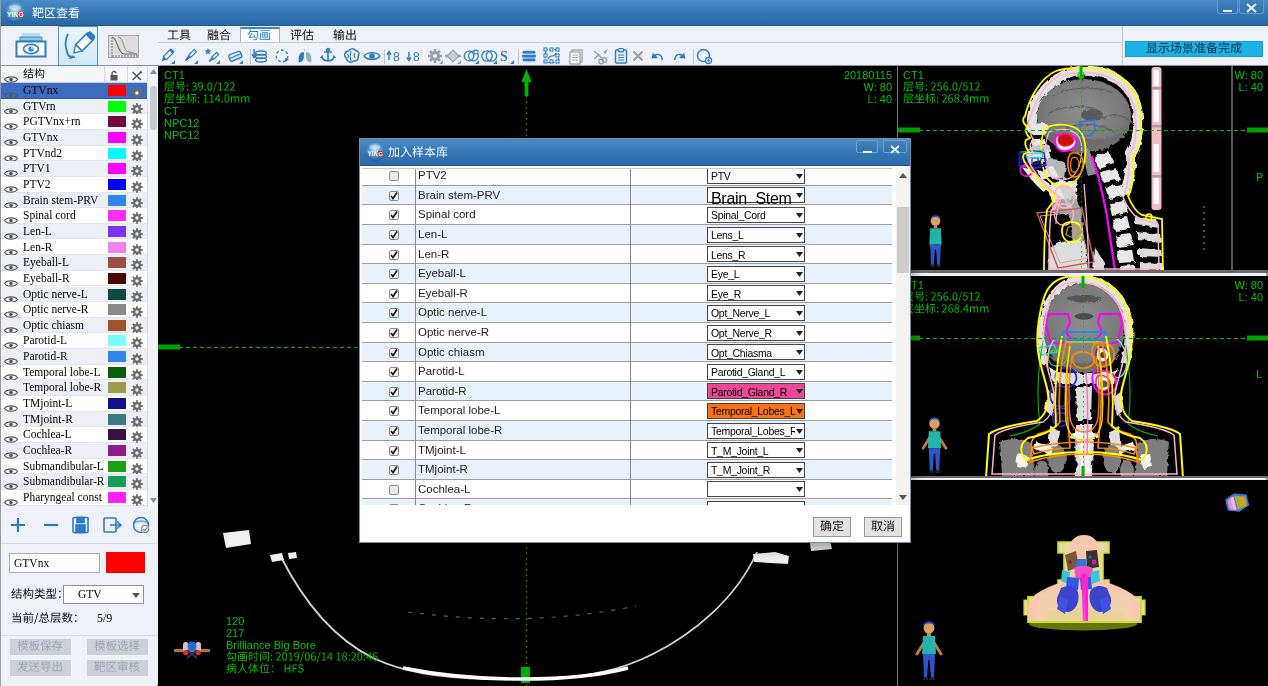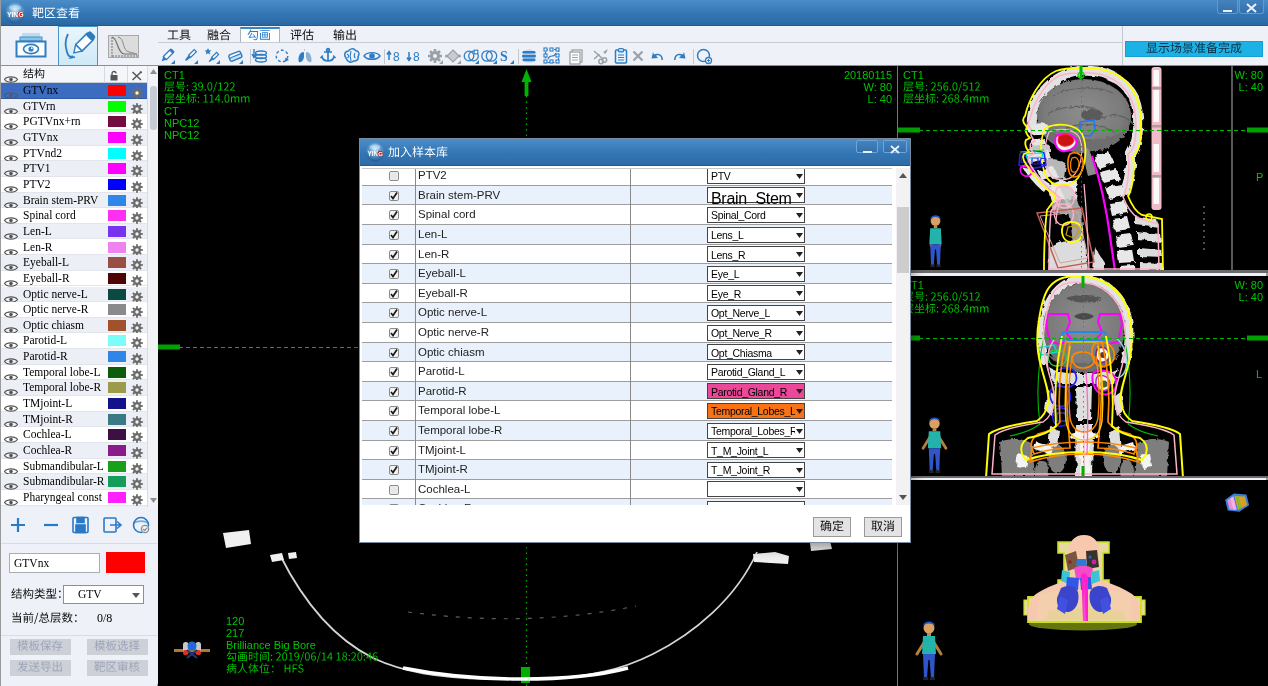--- a/index.html
+++ b/index.html
@@ -944,21 +944,21 @@
         </div>
 <div style="position:absolute;left:10px;top:105px;line-height:0"><svg width="74" height="14.5" style="overflow:visible">
             <path transform="translate(0.0,9.9) scale(0.011500,-0.011500)" d="M121 769C174 698 228 601 250 536L322 569C299 632 244 726 189 796ZM801 805C772 728 716 622 673 555L738 530C783 594 839 693 882 778ZM115 38V-37H790V-81H869V486H540V840H458V486H135V411H790V266H168V194H790V38Z" fill="#111"></path>
             <path transform="translate(11.5,9.9) scale(0.011500,-0.011500)" d="M604 514V104H674V514ZM807 544V14C807 -1 802 -5 786 -5C769 -6 715 -6 654 -4C665 -24 677 -56 681 -76C758 -77 809 -75 839 -63C870 -51 881 -30 881 13V544ZM723 845C701 796 663 730 629 682H329L378 700C359 740 316 799 278 841L208 816C244 775 281 721 300 682H53V613H947V682H714C743 723 775 773 803 819ZM409 301V200H187V301ZM409 360H187V459H409ZM116 523V-75H187V141H409V7C409 -6 405 -10 391 -10C378 -11 332 -11 281 -9C291 -28 302 -57 307 -76C374 -76 419 -75 446 -63C474 -52 482 -32 482 6V523Z" fill="#111"></path>
             <path transform="translate(23.0,9.9) scale(0.011500,-0.011500)" d="M11 -179H78L377 794H311Z" fill="#111"></path>
             <path transform="translate(27.5,9.9) scale(0.011500,-0.011500)" d="M759 214C816 145 875 52 897 -10L958 28C936 91 875 180 816 247ZM412 269C478 224 554 153 591 104L647 152C609 199 532 267 465 311ZM281 241V34C281 -47 312 -69 431 -69C455 -69 630 -69 656 -69C748 -69 773 -41 784 74C762 78 730 90 713 101C707 13 700 -1 650 -1C611 -1 464 -1 435 -1C371 -1 360 5 360 35V241ZM137 225C119 148 84 60 43 9L112 -24C157 36 190 130 208 212ZM265 567H737V391H265ZM186 638V319H820V638H657C692 689 729 751 761 808L684 839C658 779 614 696 575 638H370L429 668C411 715 365 784 321 836L257 806C299 755 341 685 358 638Z" fill="#111"></path>
             <path transform="translate(39.0,9.9) scale(0.011500,-0.011500)" d="M304 456V389H873V456ZM209 727H811V607H209ZM133 792V499C133 340 124 117 31 -40C50 -47 83 -66 98 -78C195 86 209 331 209 499V542H886V792ZM288 -64C319 -52 367 -48 803 -19C818 -45 832 -70 842 -89L911 -55C877 6 806 112 751 189L686 162C712 126 740 83 766 41L380 18C433 74 487 145 533 218H943V284H239V218H438C394 142 338 72 320 52C298 27 278 9 261 6C270 -13 283 -49 288 -64Z" fill="#111"></path>
             <path transform="translate(50.5,9.9) scale(0.011500,-0.011500)" d="M443 821C425 782 393 723 368 688L417 664C443 697 477 747 506 793ZM88 793C114 751 141 696 150 661L207 686C198 722 171 776 143 815ZM410 260C387 208 355 164 317 126C279 145 240 164 203 180C217 204 233 231 247 260ZM110 153C159 134 214 109 264 83C200 37 123 5 41 -14C54 -28 70 -54 77 -72C169 -47 254 -8 326 50C359 30 389 11 412 -6L460 43C437 59 408 77 375 95C428 152 470 222 495 309L454 326L442 323H278L300 375L233 387C226 367 216 345 206 323H70V260H175C154 220 131 183 110 153ZM257 841V654H50V592H234C186 527 109 465 39 435C54 421 71 395 80 378C141 411 207 467 257 526V404H327V540C375 505 436 458 461 435L503 489C479 506 391 562 342 592H531V654H327V841ZM629 832C604 656 559 488 481 383C497 373 526 349 538 337C564 374 586 418 606 467C628 369 657 278 694 199C638 104 560 31 451 -22C465 -37 486 -67 493 -83C595 -28 672 41 731 129C781 44 843 -24 921 -71C933 -52 955 -26 972 -12C888 33 822 106 771 198C824 301 858 426 880 576H948V646H663C677 702 689 761 698 821ZM809 576C793 461 769 361 733 276C695 366 667 468 648 576Z" fill="#111"></path>
             <path transform="translate(62.0,9.9) scale(0.011500,-0.011500)" d="M250 486C290 486 326 515 326 560C326 606 290 636 250 636C210 636 174 606 174 560C174 515 210 486 250 486ZM250 -4C290 -4 326 26 326 71C326 117 290 146 250 146C210 146 174 117 174 71C174 26 210 -4 250 -4Z" fill="#111"></path>
           </svg></div>
-<div class="ab" style="left:96px;top:104px;font-size:12px;font-family:'Liberation Serif',serif">0/8</div>
+<div class="ab" style="left:96px;top:104px;font-size:12px;font-family:'Liberation Serif',serif">5/9</div>
 <div class="ab" style="left:0;top:128px;width:156px;height:1px;background:#d8dce4"></div>
 
 <div class="ab" style="left:9px;top:132px;width:61px;height:16px;background:#cdd0d6;text-align:center"></div>
         <div class="ab" style="left:86px;top:132px;width:61px;height:16px;background:#cdd0d6;text-align:center"></div>
 <div class="ab" style="left:9px;top:153px;width:61px;height:16px;background:#cdd0d6;text-align:center"></div>
         <div class="ab" style="left:86px;top:153px;width:61px;height:16px;background:#cdd0d6;text-align:center"></div>
 <div style="position:absolute;left:16px;top:133px;line-height:0"><svg width="46" height="14.5" style="overflow:visible">
             <path transform="translate(0.0,9.9) scale(0.011500,-0.011500)" d="M472 417H820V345H472ZM472 542H820V472H472ZM732 840V757H578V840H507V757H360V693H507V618H578V693H732V618H805V693H945V757H805V840ZM402 599V289H606C602 259 598 232 591 206H340V142H569C531 65 459 12 312 -20C326 -35 345 -63 352 -80C526 -38 607 34 647 140C697 30 790 -45 920 -80C930 -61 950 -33 966 -18C853 6 767 61 719 142H943V206H666C671 232 676 260 679 289H893V599ZM175 840V647H50V577H175V576C148 440 90 281 32 197C45 179 63 146 72 124C110 183 146 274 175 372V-79H247V436C274 383 305 319 318 286L366 340C349 371 273 496 247 535V577H350V647H247V840Z" fill="#9aa3b8"></path>
             <path transform="translate(11.5,9.9) scale(0.011500,-0.011500)" d="M197 840V647H58V577H191C159 439 97 278 32 197C45 179 63 145 71 125C117 193 163 305 197 421V-79H267V456C294 405 326 342 339 309L385 366C368 396 292 512 267 546V577H387V647H267V840ZM879 821C778 779 585 755 428 746V502C428 343 418 118 306 -40C323 -48 354 -70 368 -82C477 75 499 309 501 476H531C561 351 604 238 664 144C600 70 524 16 440 -19C456 -33 476 -62 486 -80C569 -41 644 12 708 82C764 11 833 -45 915 -82C927 -62 950 -32 967 -18C883 15 813 70 756 141C829 241 883 370 911 533L864 547L851 544H501V685C651 695 823 718 929 761ZM827 476C802 370 762 280 710 204C661 283 624 376 598 476Z" fill="#9aa3b8"></path>
             <path transform="translate(23.0,9.9) scale(0.011500,-0.011500)" d="M452 726H824V542H452ZM380 793V474H598V350H306V281H554C486 175 380 74 277 23C294 9 317 -18 329 -36C427 21 528 121 598 232V-80H673V235C740 125 836 20 928 -38C941 -19 964 7 981 22C884 74 782 175 718 281H954V350H673V474H899V793ZM277 837C219 686 123 537 23 441C36 424 58 384 65 367C102 404 138 448 173 496V-77H245V607C284 673 319 744 347 815Z" fill="#9aa3b8"></path>

